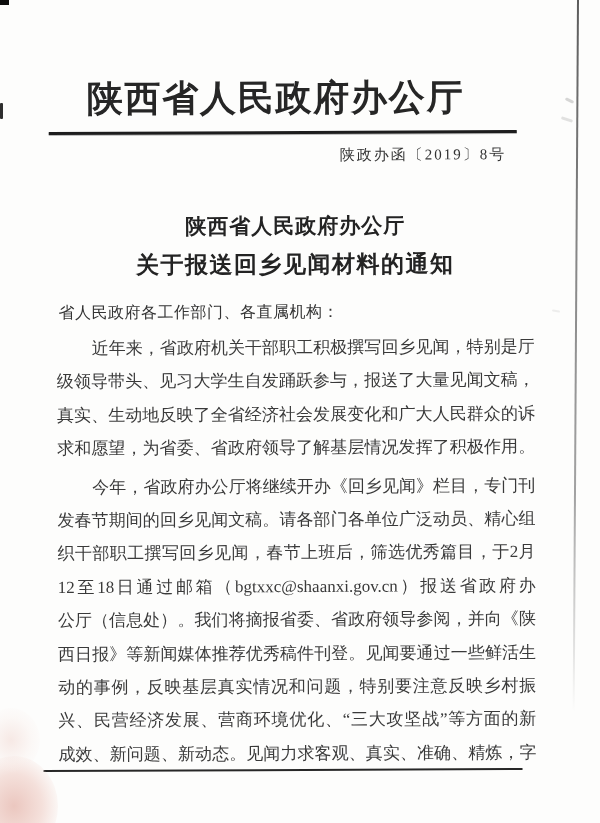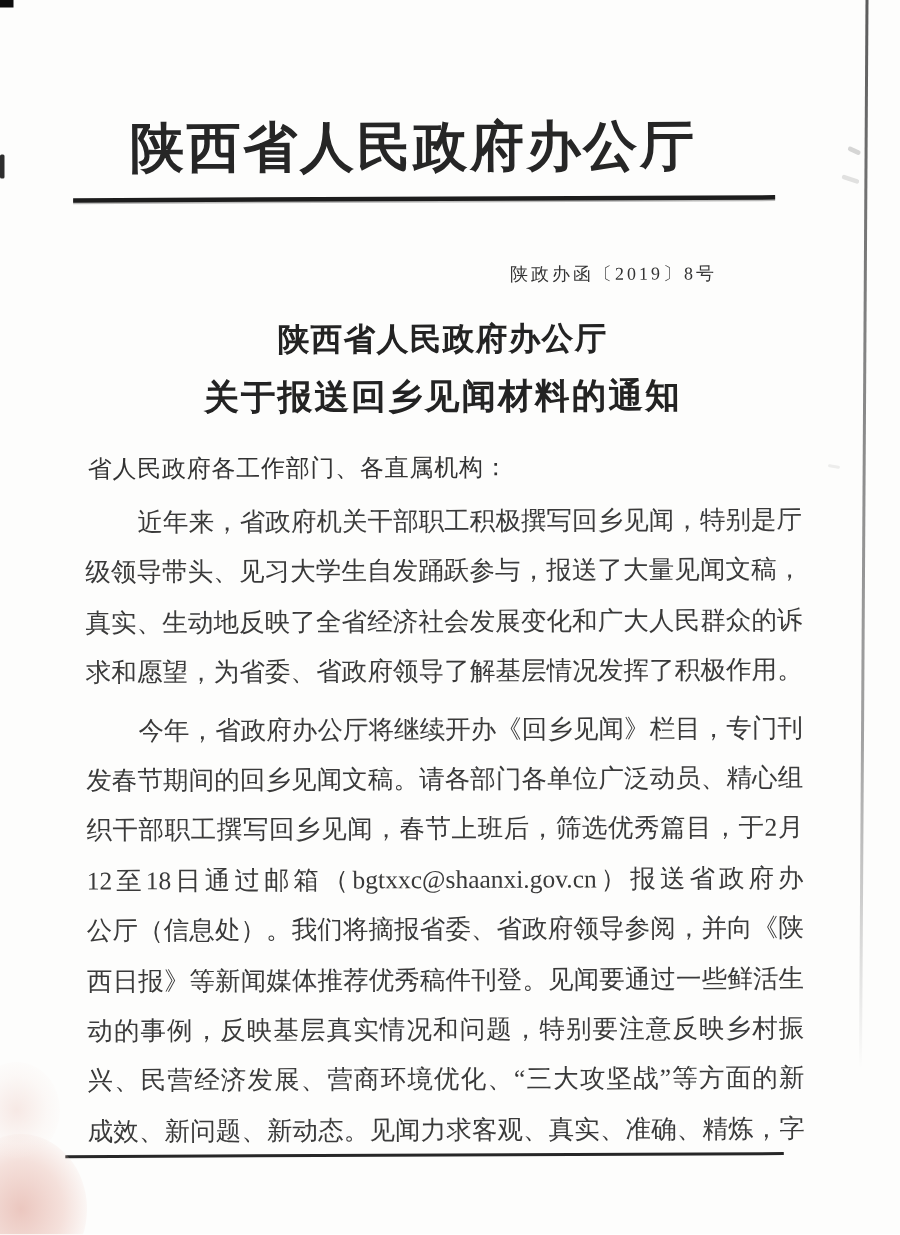--- a/index.html
+++ b/index.html
@@ -43,25 +43,24 @@
     top: 131px;
     left: 50px;
     width: 468px;
     height: 3px;
     box-shadow: 0 1px 0 rgba(60,60,60,0.35);
   }
   .doc-number {
     position: absolute;
     top: 146px;
     left: 341px;
-    font-size: 12px;
+    font-size: 15px;
     letter-spacing: 2px;
     color: #333333;
     font-style: normal;
-    margin-top: 29px;
   }
   .title-block {
     position: absolute;
     top: 212px;
     left: 57px;
     width: 478px;
     text-align: center;
     color: #232323;
   }
   .title-line1 {

